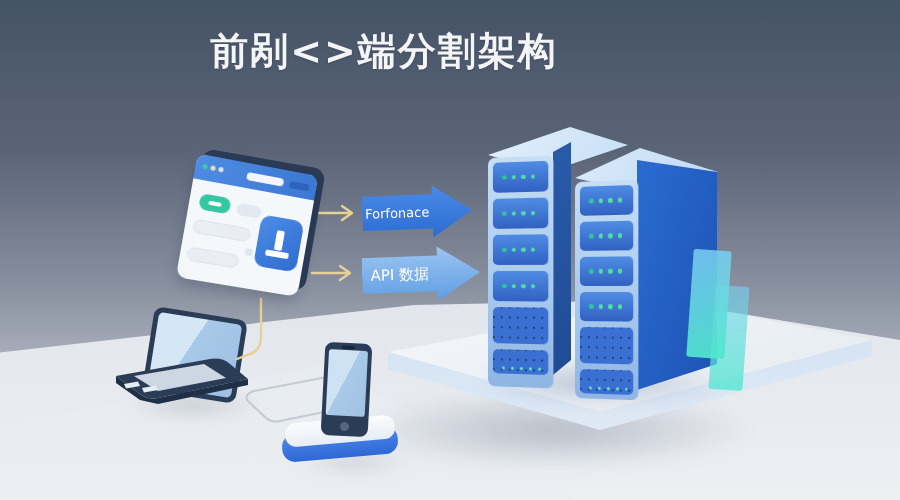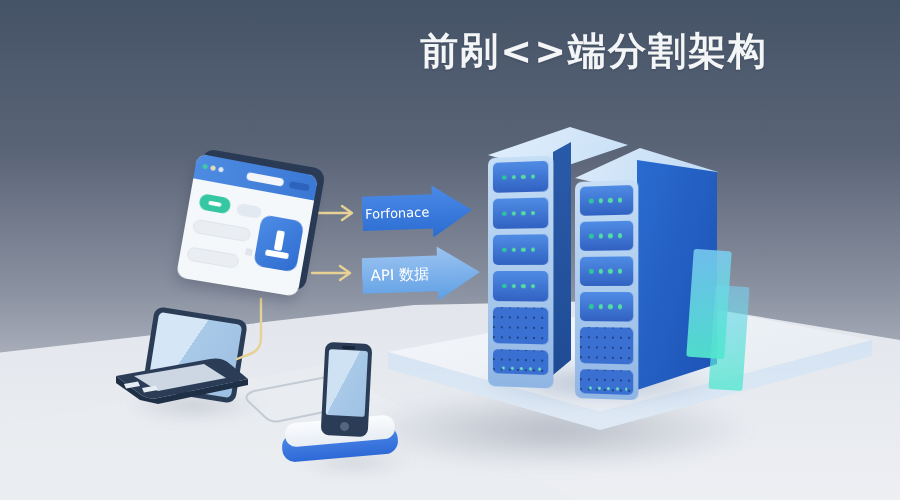--- a/index.html
+++ b/index.html
@@ -139,21 +139,21 @@
     background:linear-gradient(180deg,#fbfcfe,#e7edf4);transform:rotate(-5deg);}
   .phone{left:323px;top:343px;width:47px;height:93px;border-radius:8px;background:#2b3d56;
     transform:rotate(3deg);z-index:17;}
   .phone .pscr{position:absolute;left:4px;top:7px;width:39px;height:66px;border-radius:3px;
     background:linear-gradient(115deg,#cfe2f4 0%,#cfe2f4 45%,#a9c9e8 45%,#9fc2e4 100%);}
   .phone .spk{position:absolute;left:17px;top:3px;width:13px;height:2.5px;border-radius:2px;background:#152638;}
   .phone .home{position:absolute;left:19px;top:79px;width:9px;height:9px;border-radius:50%;background:#54677f;}
 
   
   .title{
-    left:0;top:26px;width:768px;text-align:right;z-index:40;
+    left:0;top:26px;width:768px;text-align:center;z-index:40;
     color:#f3f5f7;font-size:38px;font-weight:700;letter-spacing:2px;
     text-shadow:0 1px 2px rgba(20,30,45,.25);
   }
 </style>
 </head>
 <body>
 
 <div class="stage">
 
   <div class="abs floor"></div>

